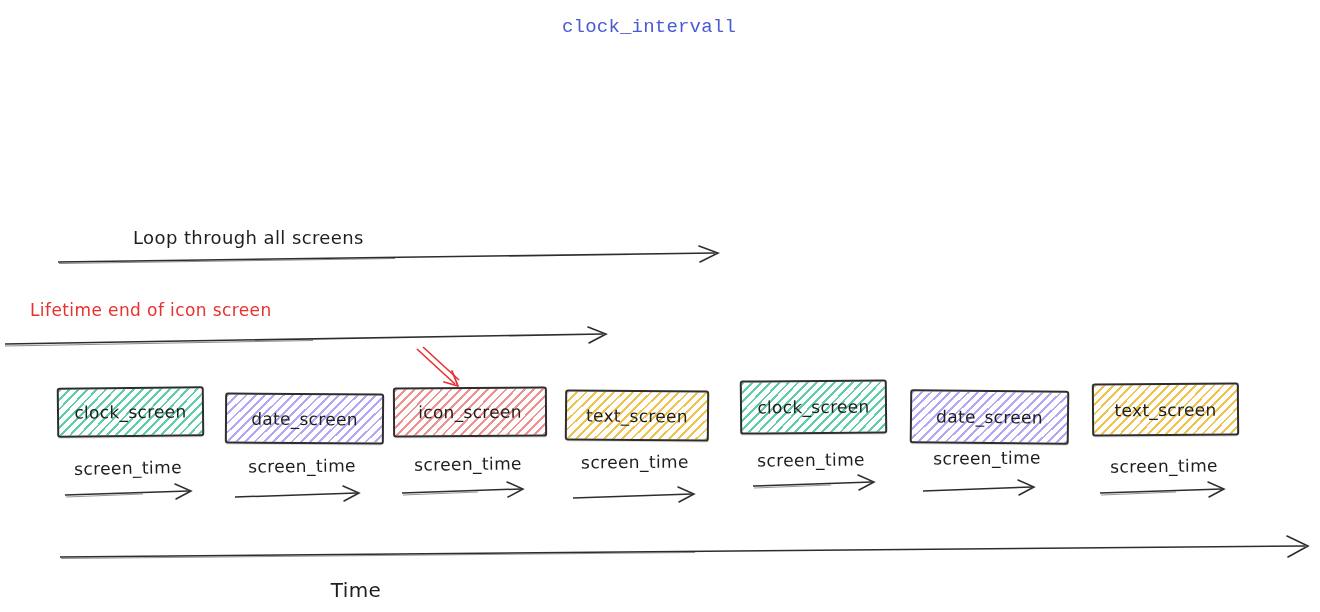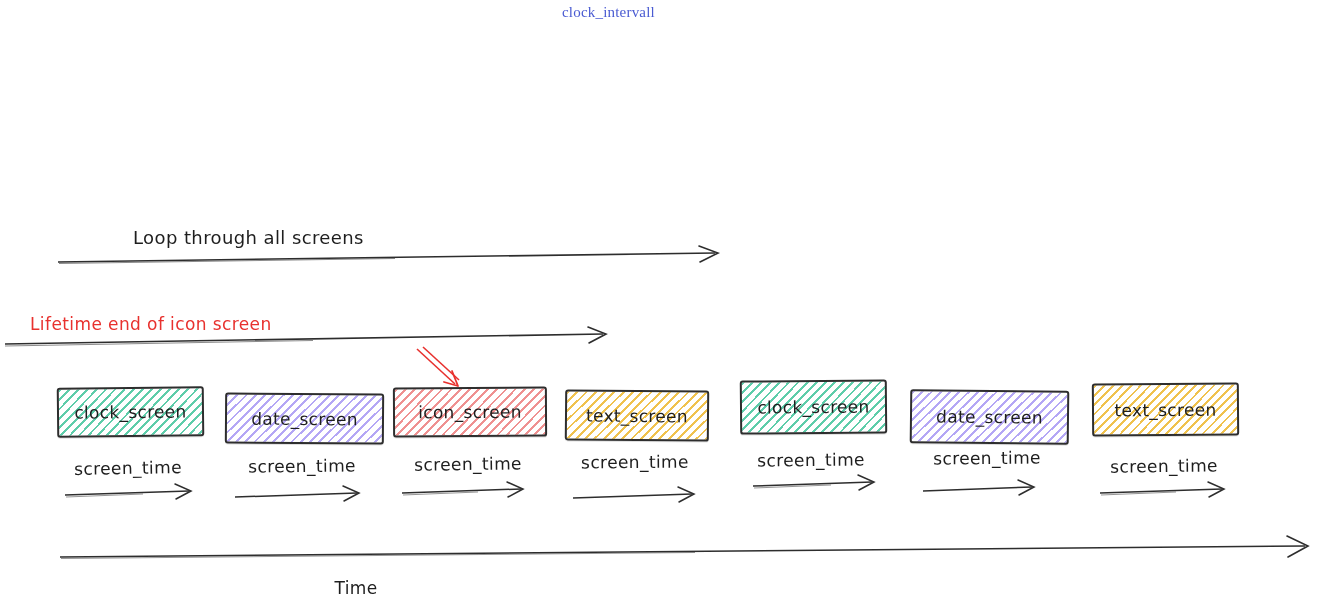--- a/index.html
+++ b/index.html
@@ -1,30 +1,30 @@
 <!DOCTYPE html>
 <html><head>
 <meta charset="utf-8">
 <style>
   html,body{margin:0;padding:0;background:#ffffff;}
   .canvas{
     position:relative;width:1320px;height:612px;background:#ffffff;overflow:hidden;
     font-family:"DejaVu Sans", sans-serif;color:#1e1e1e;
   }
   .title{
-    position:absolute;left:562px;top:4px;
-    font-family:Liberation Serif, serif;
-    font-size:15px;letter-spacing:0.2px;
+    position:absolute;left:562px;top:16px;
+    font-family:Liberation Mono, monospace;
+    font-size:19px;letter-spacing:0.2px;
   }
   .annot{
     position:absolute;font-size:18px;letter-spacing:0.4px;white-space:nowrap;text-align:right;
   }
   .loop-label{left:133px;top:227px;}
-  .lifetime-label{left:30px;top:314px;font-size:17px;}
-  .time-label{left:316px;top:578px;width:80px;text-align:center;font-size:17px;}
+  .lifetime-label{left:30px;top:300px;font-size:17px;}
+  .time-label{left:316px;top:578px;width:80px;text-align:center;font-size:20px;}
   svg.arrow{position:absolute;overflow:visible;}
   .screen-box{
     position:absolute;
     border:2px solid #2e2e2e;border-radius:3px;
     display:flex;align-items:center;justify-content:center;
     background-image:repeating-linear-gradient(135deg, var(--hatch) 0px, var(--hatch) 2px, transparent 2px, transparent 6.5px);
     box-shadow:0 1px 0 rgba(0,0,0,0.12);
     font-size:17px;letter-spacing:0.3px;white-space:nowrap;
   }
   .st-label{

